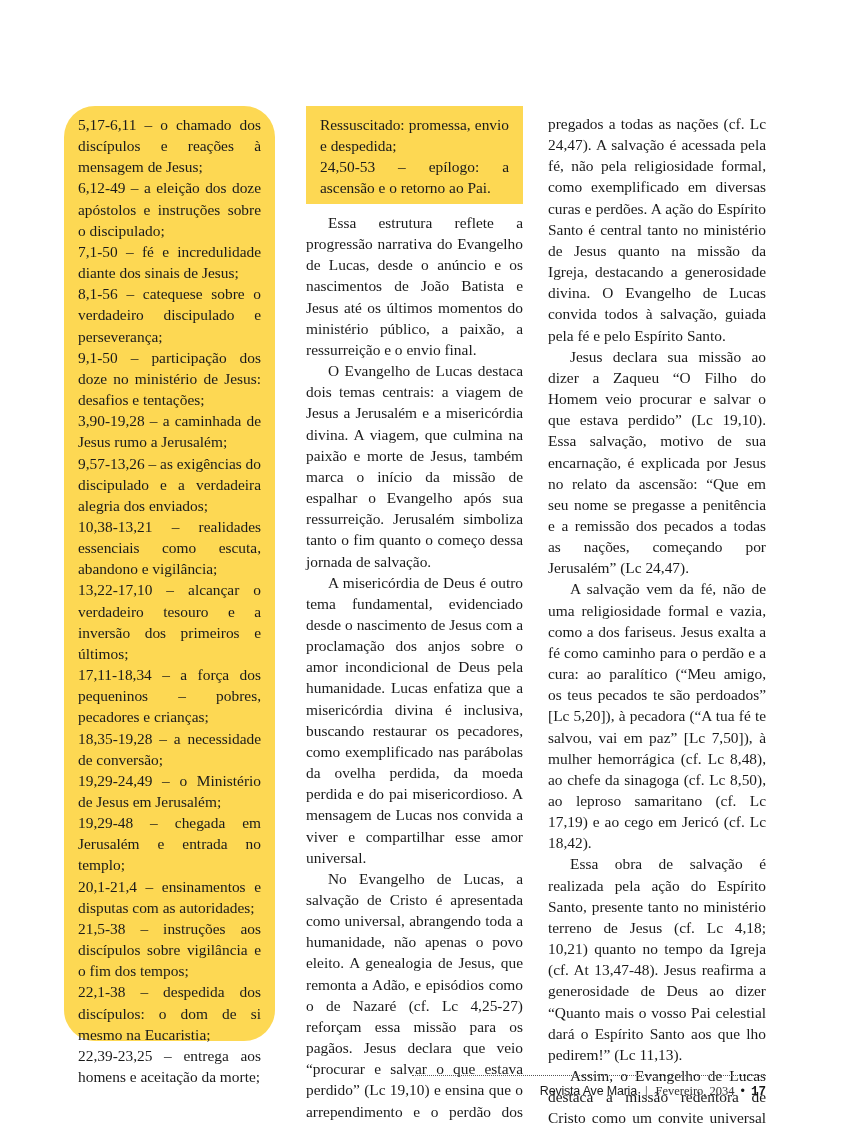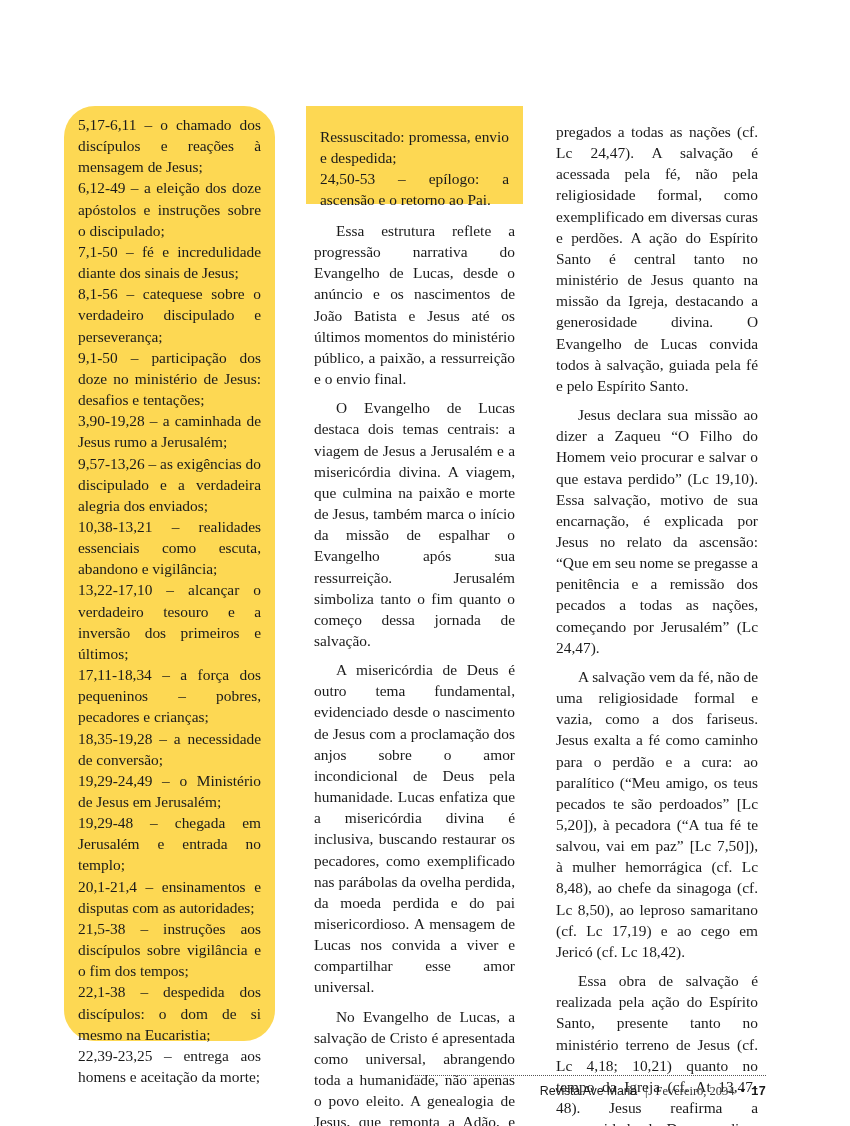--- a/index.html
+++ b/index.html
@@ -1,25 +1,25 @@
 <!DOCTYPE html>
 <html><head>
 <meta charset="utf-8">
 <style>
   html, body { margin: 0; padding: 0; background: #ffffff; }
   body { width: 850px; height: 1126px; position: relative; overflow: hidden;
          font-family: "Liberation Serif", "DejaVu Serif", serif; color: #1a1a1a; }
   .col { position: absolute; font-size: 15.4px; line-height: 21.15px; }
   .box { background: #FDD853; }
   #col1 { left: 64px; top: 106px; width: 211px; height: 935px; box-sizing: border-box; padding: 8px 14px 0 14px; border-radius: 31px; }
-  #col2box { left: 306px; top: 106px; width: 217px; height: 98px; box-sizing: border-box; padding: 20px 14px 0 14px; }
+  #col2box { left: 306px; top: 106px; width: 217px; height: 98px; box-sizing: border-box; padding: 8px 14px 0 14px; }
   #col2 { left: 306px; top: 212px; width: 217px; }
   #col3 { left: 548px; top: 113px; width: 218px; }
   .entry { margin: 0; text-align: justify; hyphens: manual; }
-  .para { margin: 8px; text-indent: 22px; text-align: justify; }
+  .para { margin: 0; text-indent: 22px; text-align: justify; }
   #footer-rule { position: absolute; left: 412px; top: 1075px; width: 354px; border-top: 1px dotted #555; height: 0; }
   #footer { position: absolute; right: 84px; top: 1084px; font-size: 12.5px; white-space: nowrap; display: flex; align-items: baseline; gap: 6px; }
   #footer .mag { font-family: "Liberation Sans", "DejaVu Sans", sans-serif; font-weight: normal; font-size: 12.5px; letter-spacing: -0.2px; }
   #footer .sep { color: #333; margin: 0 2px; }
   #footer .date { font-family: "Liberation Serif", serif; color: #333; }
   #footer .bullet { font-family: "Liberation Sans", sans-serif; }
   #footer .page { font-family: Liberation Mono, monospace; font-weight: bold; }
 </style>
 </head>
 <body>

